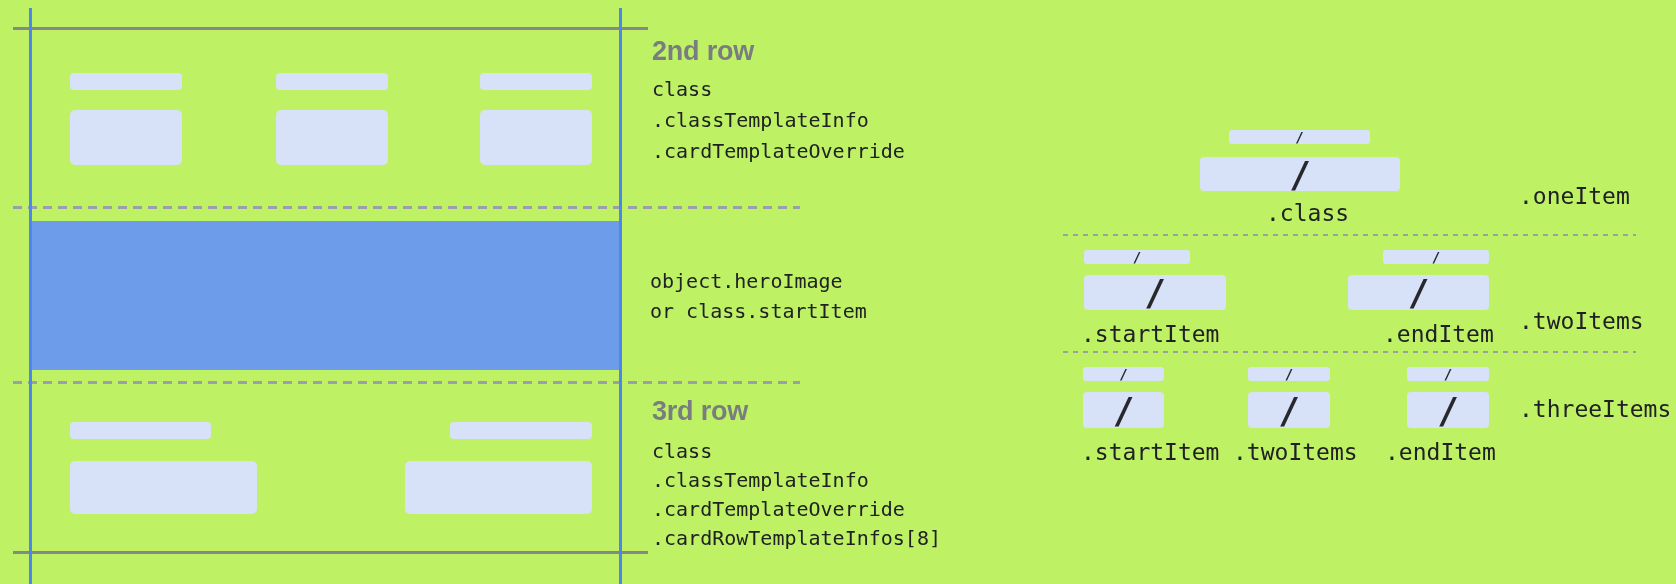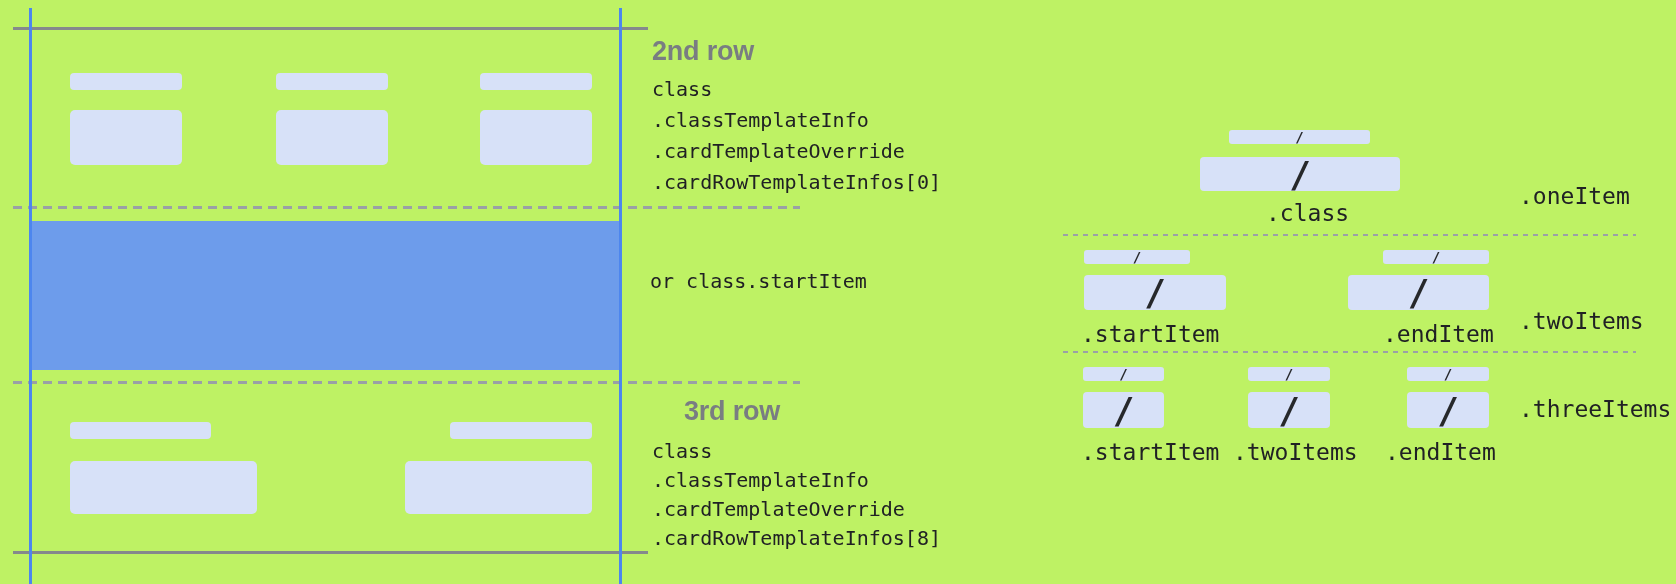--- a/index.html
+++ b/index.html
@@ -54,28 +54,28 @@
   <div class="ph" style="left:70px;top:422px;width:141px;height:17px;"></div>
   <div class="ph" style="left:70px;top:461px;width:187px;height:53px;border-radius:5px;"></div>
   <div class="ph" style="left:450px;top:422px;width:142px;height:17px;"></div>
   <div class="ph" style="left:405px;top:461px;width:187px;height:53px;border-radius:5px;"></div>
 
   <div class="heading" style="left:652px;top:36px;">2nd row</div>
   <div class="codeblock mono" style="left:652px;top:74px;">
     <div>class</div>
     <div>.classTemplateInfo</div>
     <div>.cardTemplateOverride</div>
-    <div>.cardRowTemplateInfos[0]</div>
   </div>
 
   <div class="codeblock hero-lines mono" style="left:650px;top:266px;">
+    <div>object.heroImage</div>
     <div>or class.startItem</div>
   </div>
 
-  <div class="heading" style="left:652px;top:396px;margin-left:32px;">3rd row</div>
+  <div class="heading" style="left:652px;top:396px;">3rd row</div>
   <div class="codeblock tight mono" style="left:652px;top:437px;">
     <div>class</div>
     <div>.classTemplateInfo</div>
     <div>.cardTemplateOverride</div>
     <div>.cardRowTemplateInfos[8]</div>
   </div>
 
   <div class="bar sm" style="left:1229px;top:130px;width:141px;">
     <span class="slash-sm">/</span>
   </div>

